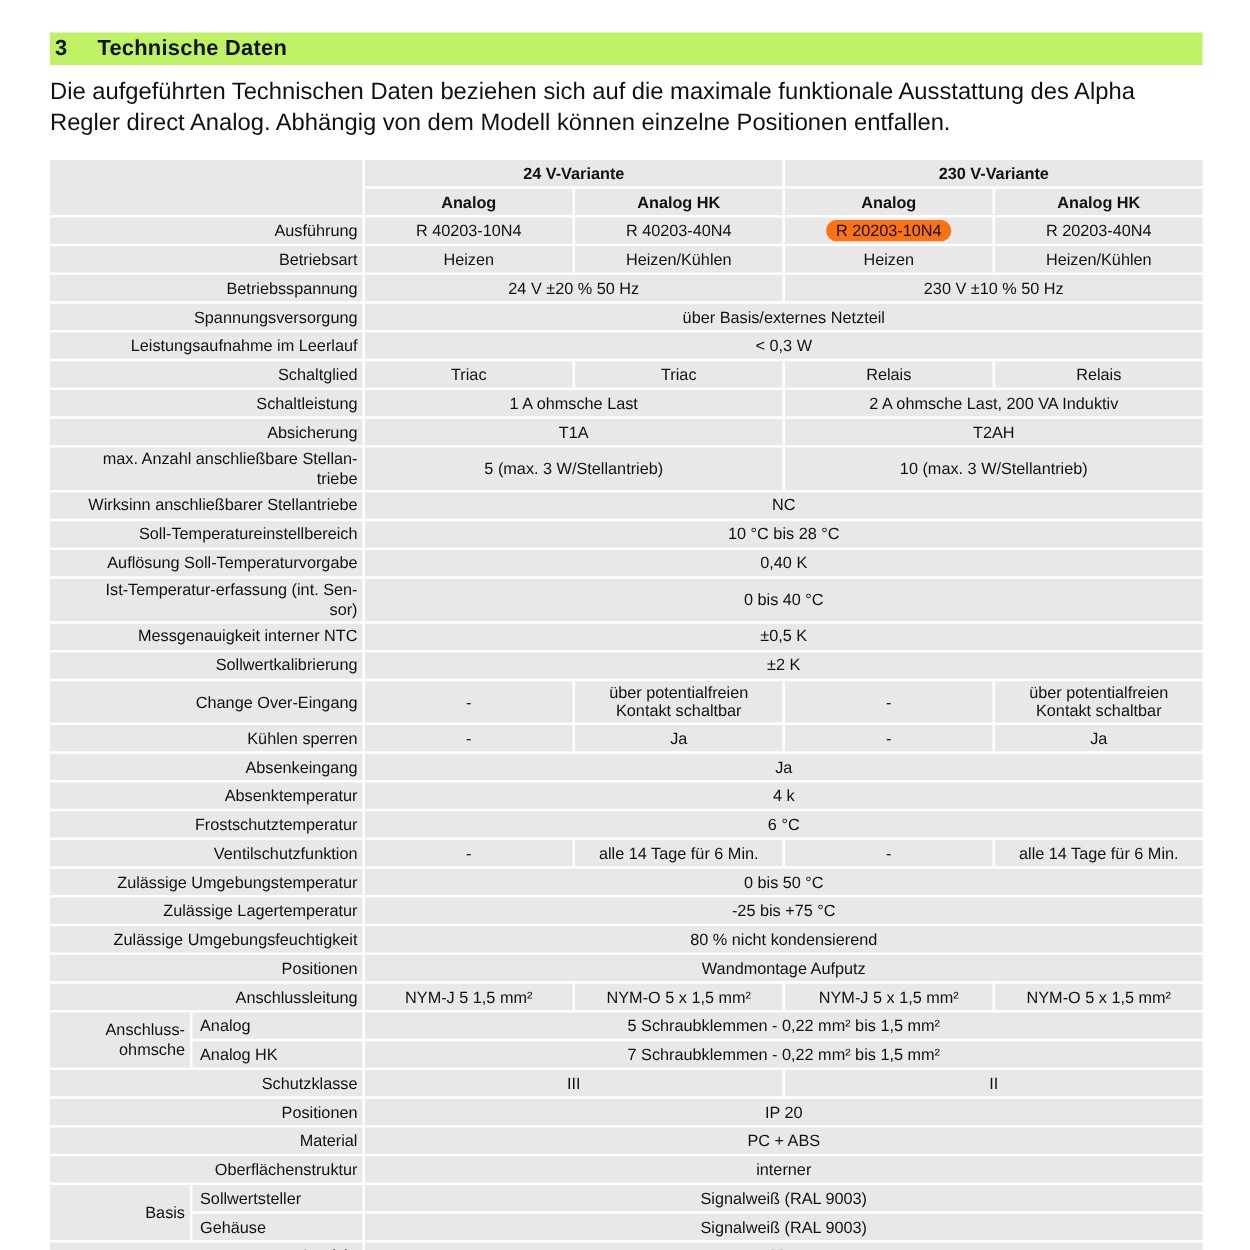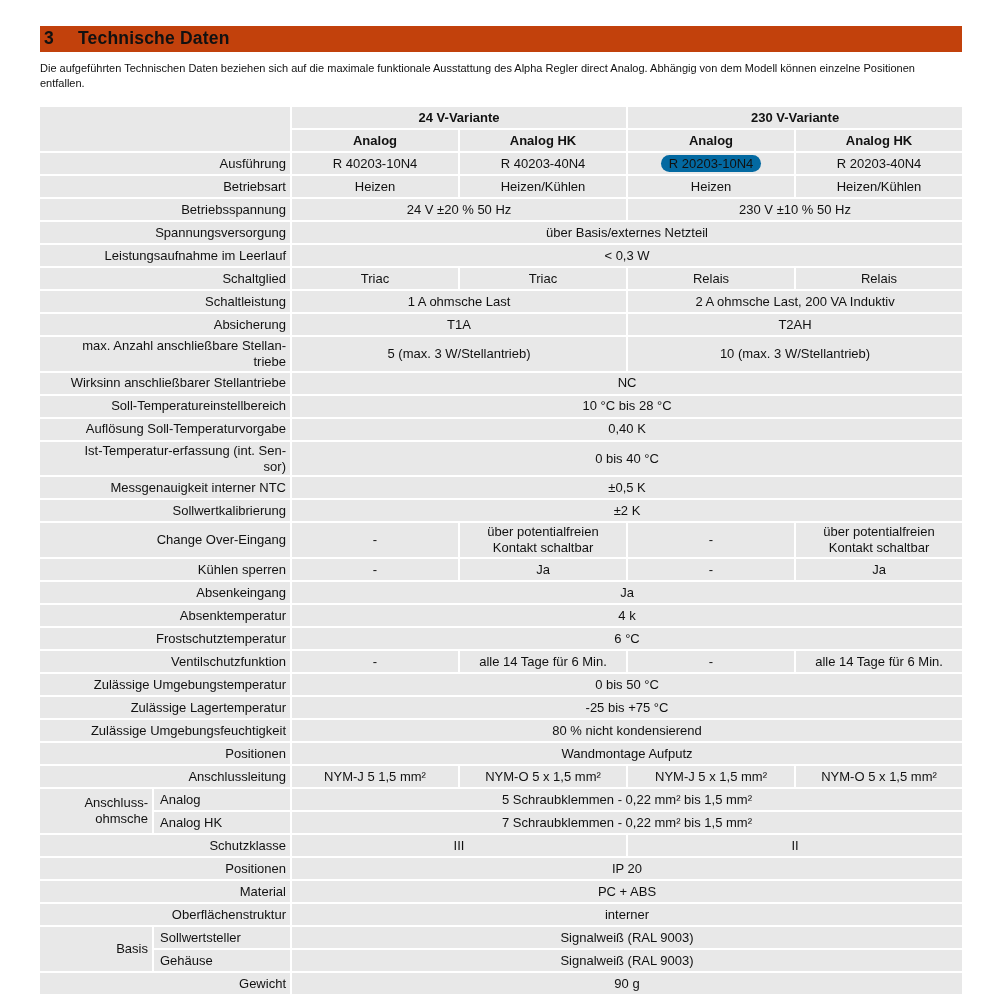--- a/index.html
+++ b/index.html
@@ -13,30 +13,30 @@
     overflow: hidden;
   }
   .page {
     padding: 26px 38px 0 40px;
     box-sizing: border-box;
     width: 1000px;
   }
   .title-bar {
     width: 922px;
     box-sizing: border-box;
-    background: #c2410c;
+    background: #bef264;
     padding: 2px 6px 3px 4px;
     font-size: 17.5px;
     font-weight: bold;
     letter-spacing: 0.2px;
   }
   .title-bar .sec-num { display: inline-block; margin-right: 24px; }
   .intro {
     width: 922px;
-    font-size: 11px;
+    font-size: 19px;
     line-height: 1.32;
     margin: 9px 0 15px 0;
   }
   table.tech {
     width: 926px;
     table-layout: fixed;
     border-collapse: separate;
     border-spacing: 2px;
     margin-left: -2px;
     font-size: 13px;
@@ -103,21 +103,21 @@
         <th>Analog HK</th>
         <th>Analog</th>
         <th>Analog HK</th>
       </tr>
     </thead>
     <tbody>
         <tr>
           <td class="lbl" colspan="2">Ausführung</td>
           <td class="val" colspan="1">R 40203-10N4</td>
           <td class="val" colspan="1">R 40203-40N4</td>
-          <td class="val" colspan="1"><span class="hl-pill" style="background: #0369a1;">R 20203-10N4</span></td>
+          <td class="val" colspan="1"><span class="hl-pill" style="background: #f97316;">R 20203-10N4</span></td>
           <td class="val" colspan="1">R 20203-40N4</td>
         </tr>
         <tr>
           <td class="lbl" colspan="2">Betriebsart</td>
           <td class="val" colspan="1">Heizen</td>
           <td class="val" colspan="1">Heizen/Kühlen</td>
           <td class="val" colspan="1">Heizen</td>
           <td class="val" colspan="1">Heizen/Kühlen</td>
         </tr>
         <tr>

